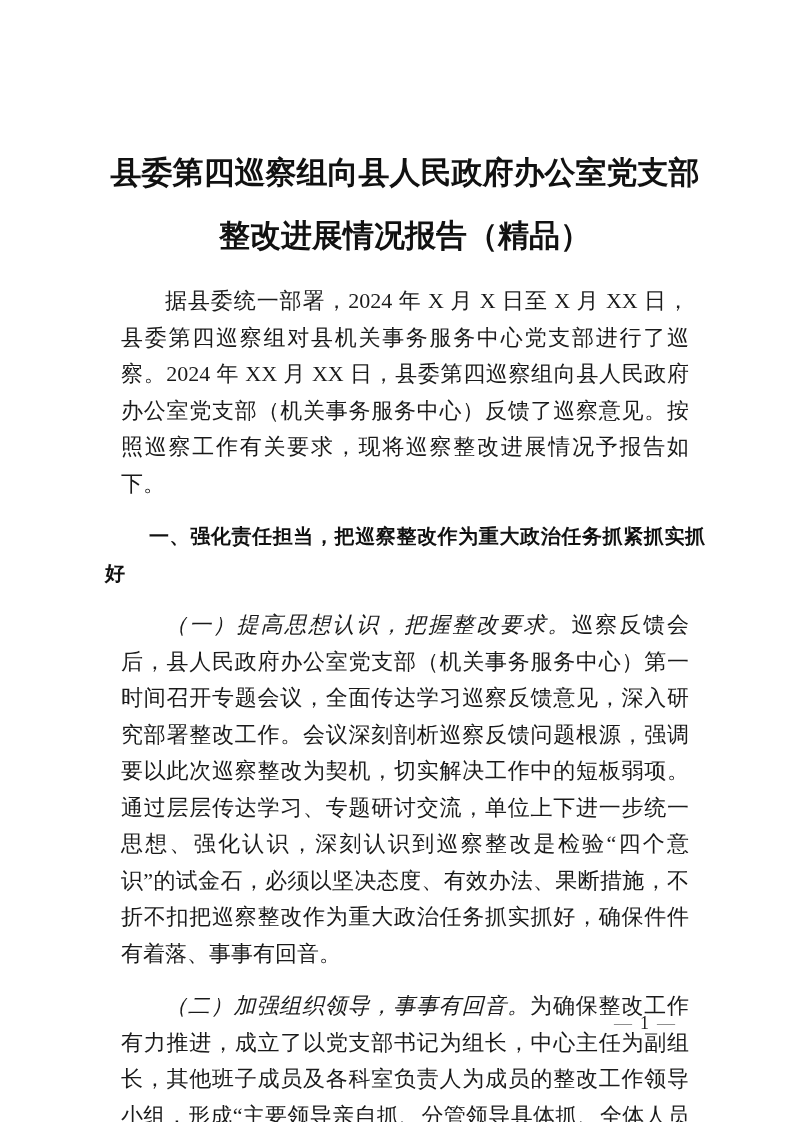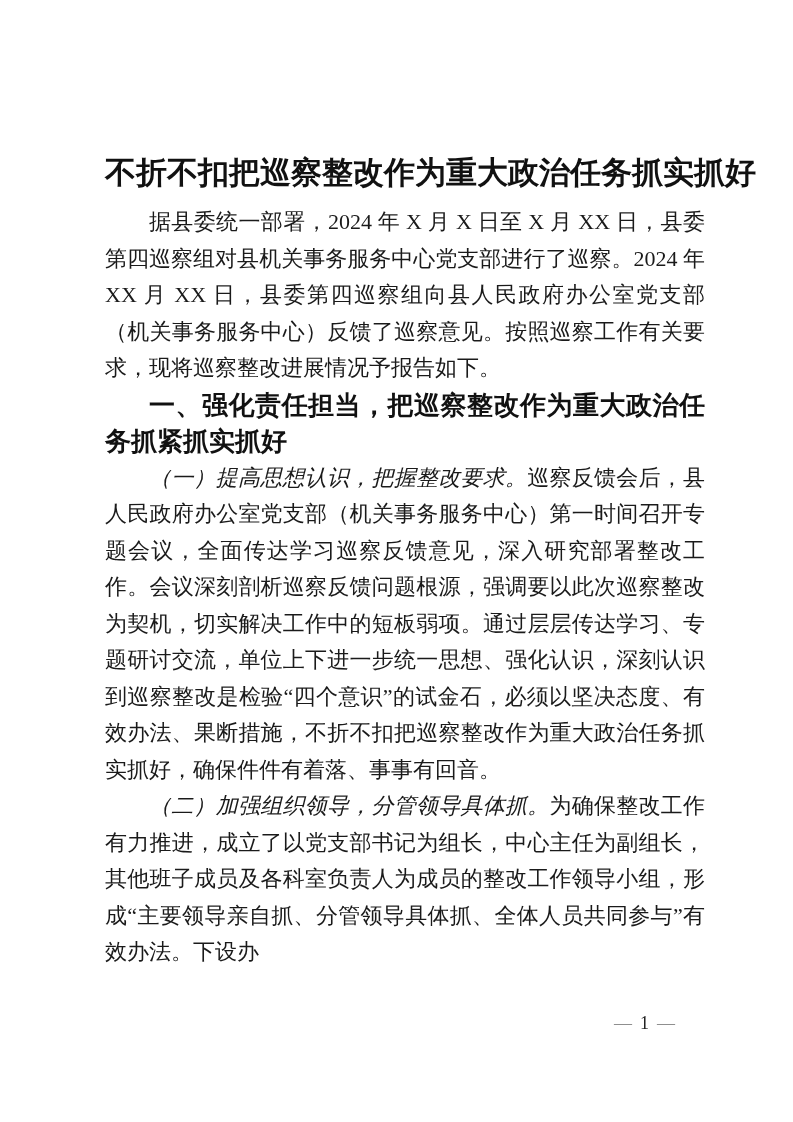--- a/index.html
+++ b/index.html
@@ -29,32 +29,32 @@
     line-height: 63px;
     font-weight: bold;
     text-align: center;
     color: #111111;
   }
   .doc-title .title-line {
     display: block;
     white-space: nowrap;
   }
   .body-para {
-    margin: 0;
+    margin: 16px;
     font-size: 22px;
     line-height: 36.5px;
     text-align: justify;
     text-justify: inter-ideograph;
     text-indent: 44px;
     color: #1a1a1a;
   }
   .section-heading {
     margin: 0;
     font-family: "Liberation Sans", "DejaVu Sans", sans-serif;
-    font-size: 26px;
+    font-size: 20px;
     line-height: 36.5px;
     font-weight: bold;
     text-align: justify;
     text-justify: inter-ideograph;
     text-indent: 44px;
     color: #111111;
   }
   .lead-in {
     font-weight: normal;
     font-style: italic;
@@ -76,29 +76,30 @@
     color: #222222;
   }
 </style>
 </head>
 <body>
 
 <div class="page">
   <div class="content">
 
     <h1 class="doc-title">
-      <span class="title-line">不折不扣把巡察整改作为重大政治任务抓实抓好</span>
+      <span class="title-line">县委第四巡察组向县人民政府办公室党支部</span>
+      <span class="title-line">整改进展情况报告（精品）</span>
     </h1>
 
     <p class="body-para">据县委统一部署，2024 年 X 月 X 日至 X 月 XX 日，县委第四巡察组对县机关事务服务中心党支部进行了巡察。2024 年 XX 月 XX 日，县委第四巡察组向县人民政府办公室党支部（机关事务服务中心）反馈了巡察意见。按照巡察工作有关要求，现将巡察整改进展情况予报告如下。</p>
 
     <h2 class="section-heading">一、强化责任担当，把巡察整改作为重大政治任务抓紧抓实抓好</h2>
 
     <p class="body-para"><span class="lead-in">（一）提高思想认识，把握整改要求。</span><span>巡察反馈会后，县人民政府办公室党支部（机关事务服务中心）第一时间召开专题会议，全面传达学习巡察反馈意见，深入研究部署整改工作。会议深刻剖析巡察反馈问题根源，强调要以此次巡察整改为契机，切实解决工作中的短板弱项。通过层层传达学习、专题研讨交流，单位上下进一步统一思想、强化认识，深刻认识到巡察整改是检验“四个意识”的试金石，必须以坚决态度、有效办法、果断措施，不折不扣把巡察整改作为重大政治任务抓实抓好，确保件件有着落、事事有回音。</span></p>
 
-    <p class="body-para"><span class="lead-in">（二）加强组织领导，分管领导具体抓。</span><span>为确保整改工作有力推进，成立了以党支部书记为组长，中心主任为副组长，其他班子成员及各科室负责人为成员的整改工作领导小组，形成“主要领导亲自抓、分管领导具体抓、全体人员共同参与”有效办法。下设办</span></p>
+    <p class="body-para"><span class="lead-in">（二）加强组织领导，事事有回音。</span><span>为确保整改工作有力推进，成立了以党支部书记为组长，中心主任为副组长，其他班子成员及各科室负责人为成员的整改工作领导小组，形成“主要领导亲自抓、分管领导具体抓、全体人员共同参与”有效办法。下设办</span></p>
 
   </div>
 
   <div class="page-footer">
     <span class="dash">—</span><span class="num">1</span><span class="dash">—</span>
   </div>
 </div>
 
 </body></html>

